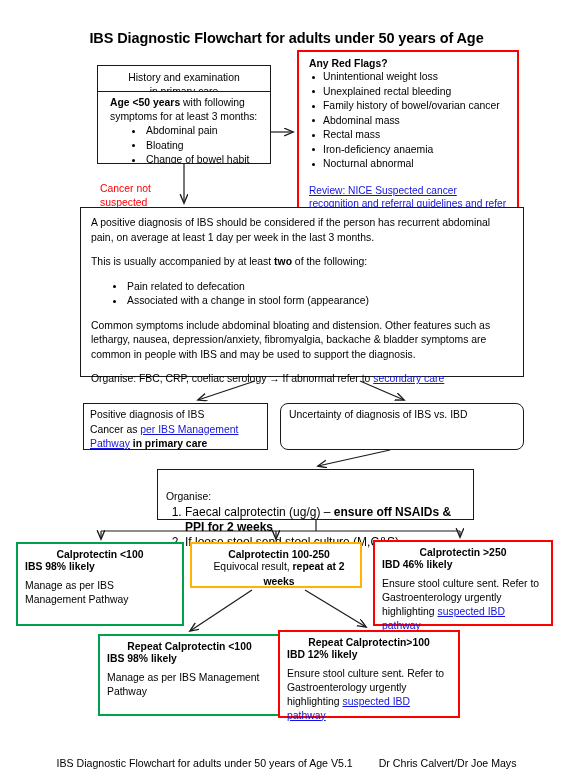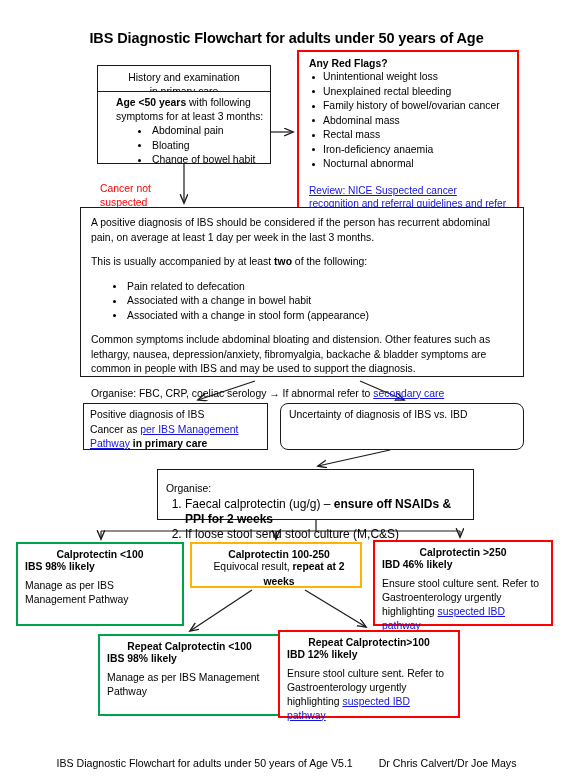--- a/index.html
+++ b/index.html
@@ -40,34 +40,34 @@
   }
   ul.bul.wide li{padding-left:36px;}
   ul.bul.wide li:before{left:22px;}
 
   ol.num{margin:0;padding-left:19px;font-size:12px;line-height:15px;}
 
   
   #box-history{left:97px;top:58px;width:174px;height:34px;padding-top:5px;margin-top:7px;}
   #box-history .txt{text-align:center;}
 
-  #box-age{left:97px;top:91px;width:174px;height:73px;padding:4px 6px 0 18px;overflow:hidden;}
+  #box-age{left:97px;top:91px;width:174px;height:73px;padding:4px 6px 0 12px;overflow:hidden;}
 
   #box-redflags{left:297px;top:50px;width:222px;height:164px;padding:6px 8px 0 10px;}
   #box-redflags .hdr{text-align:left;margin-bottom:1px;}
   #box-redflags .review{margin-top:12px;font-size:10.2px;line-height:13.5px;}
 
   #box-diagnosis{left:80px;top:207px;width:444px;height:170px;padding:8px 10px 0 10px;}
   #box-diagnosis p{margin:0 0 10px 0;font-size:10.4px;line-height:14.5px;}
   #box-diagnosis ul.bul{margin:0 0 10px 0;}
 
   #box-positive{left:83px;top:403px;width:185px;height:47px;padding:4px 6px 0 6px;}
   #box-uncertain{left:280px;top:403px;width:244px;height:47px;padding:4px 0 0 8px;border-radius:8px;}
 
-  #box-organise{left:157px;top:469px;width:317px;height:51px;padding:12px 6px 0 8px;}
+  #box-organise{left:157px;top:469px;width:317px;height:51px;padding:20px 6px 0 8px;}
 
   #box-cal-low{left:16px;top:542px;width:168px;height:84px;padding:5px 7px 0 7px;}
   #box-cal-mid{left:190px;top:542px;width:172px;height:46px;padding:5px 7px 0 13px;}
   #box-cal-high{left:373px;top:540px;width:180px;height:86px;padding:5px 7px 0 7px;}
 
   #box-rep-low{left:98px;top:634px;width:183px;height:82px;padding:5px 7px 0 7px;}
   #box-rep-high{left:278px;top:630px;width:182px;height:88px;padding:5px 7px 0 7px;}
 
   .bx-line{font-size:10.4px;line-height:14.5px;margin:0;}
   .bx-sub{font-size:10.4px;line-height:14px;margin:4px 0 0 0;}
@@ -153,21 +153,20 @@
       <div class="lnk">Review: NICE Suspected cancer</div>
       <div class="lnk">recognition and referral guidelines and refer</div>
     </div>
   </div>
 
   <div class="abs box b-black" id="box-diagnosis">
     <p>A positive diagnosis of IBS should be considered if the person has recurrent abdominal pain, on average at least 1 day per week in the last 3 months.</p>
     <p><span>This is usually accompanied by at least </span><span class="bold">two</span><span> of the following:</span></p>
     <ul class="bul wide">
       <li>Pain related to defecation</li>
-      <li>Associated with a change in bowel habit</li>
       <li>Associated with a change in stool form (appearance)</li>
     </ul>
     <p>Common symptoms include abdominal bloating and distension. Other features such as lethargy, nausea, depression/anxiety, fibromyalgia, backache &amp; bladder symptoms are common in people with IBS and may be used to support the diagnosis.</p>
     <p><span>Organise: FBC, CRP, coeliac serology </span><span class="bold">→</span><span> If abnormal refer to </span><span class="lnk">secondary care</span></p>
   </div>
 
   <div class="abs box b-black" id="box-positive">
     <div class="bx-line">Positive diagnosis of IBS</div>
     <div class="bx-line"><span>Cancer as </span><span class="lnk">per IBS Management Pathway</span><span class="bold"> in primary care</span></div>
   </div>

